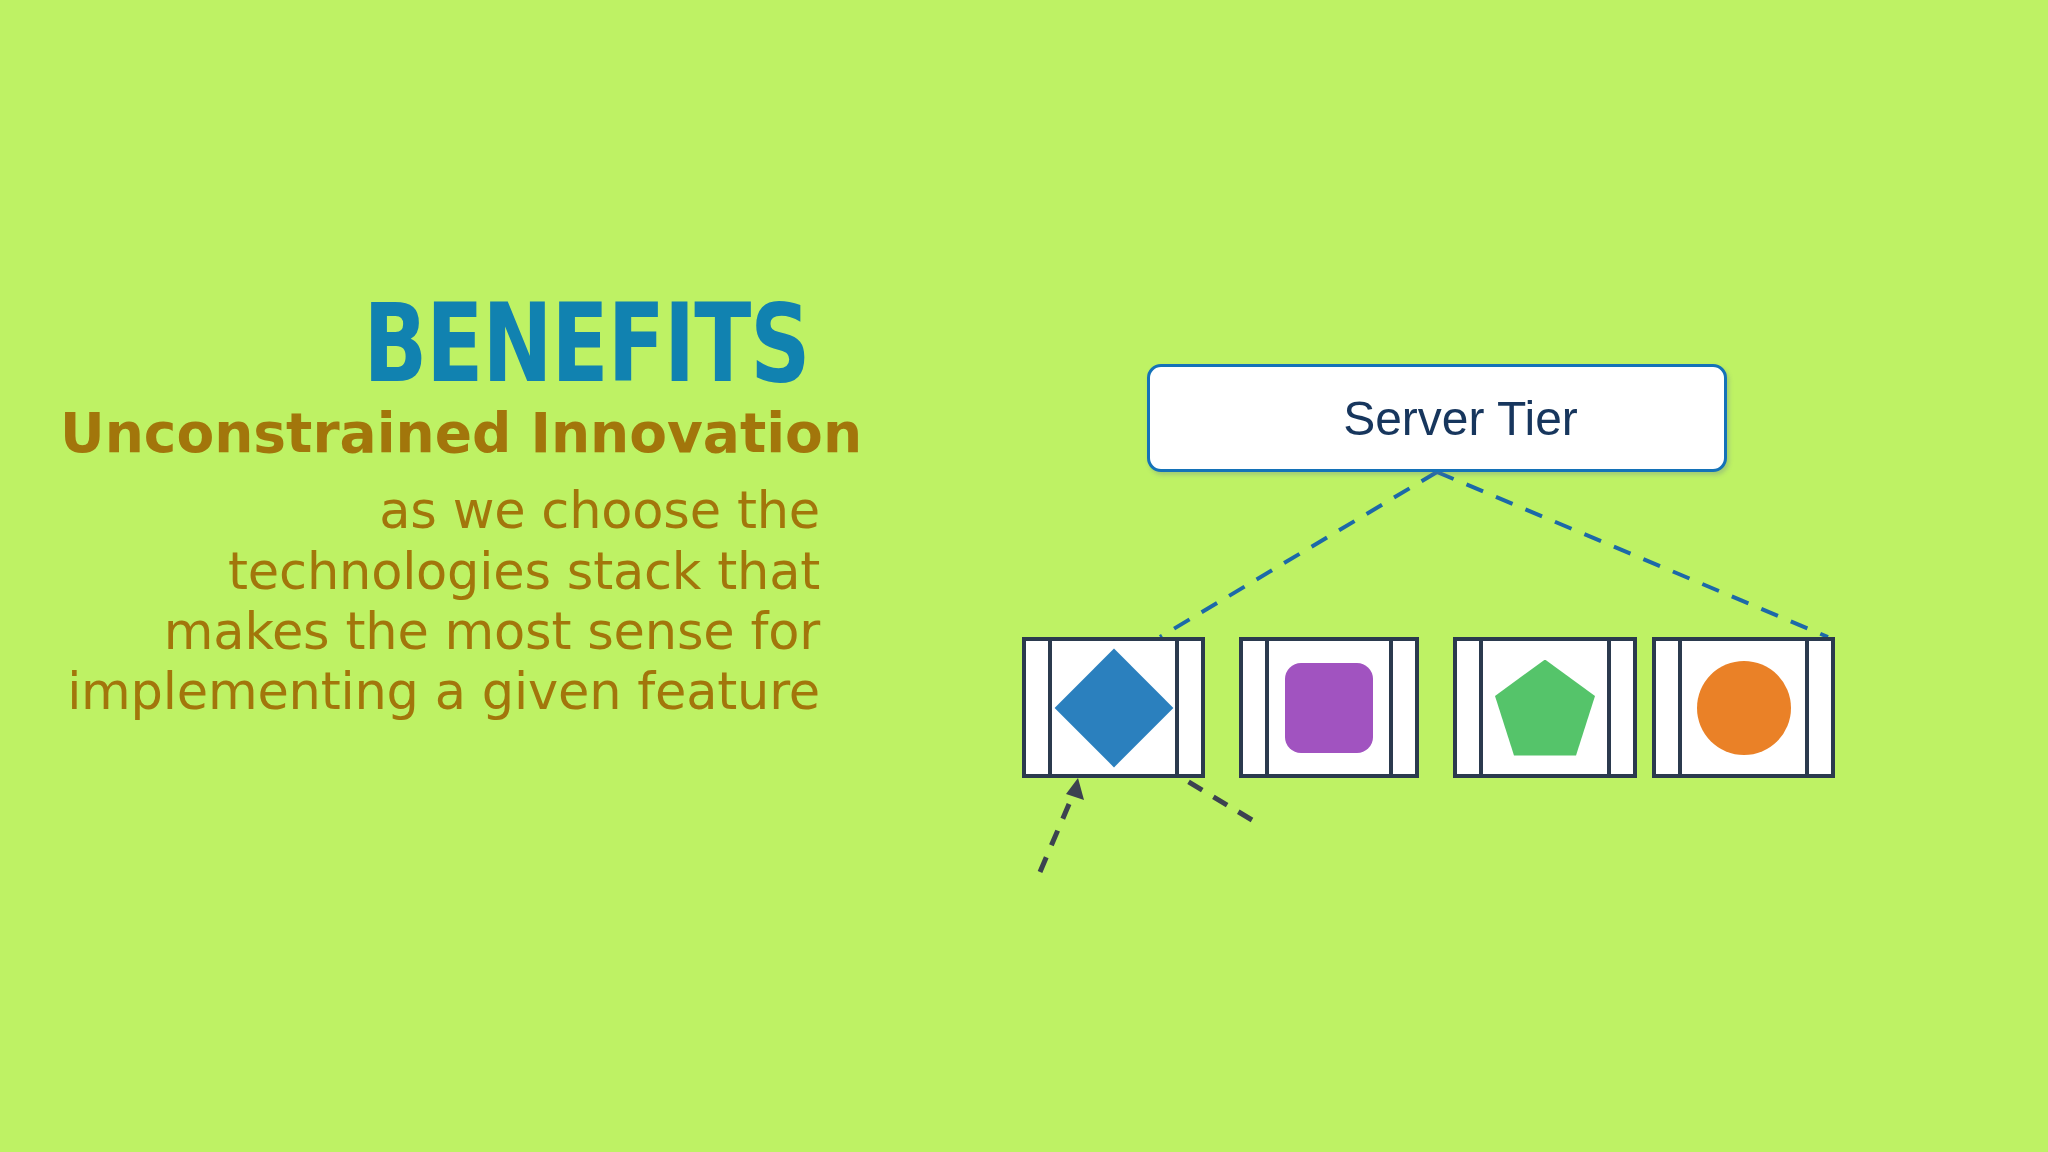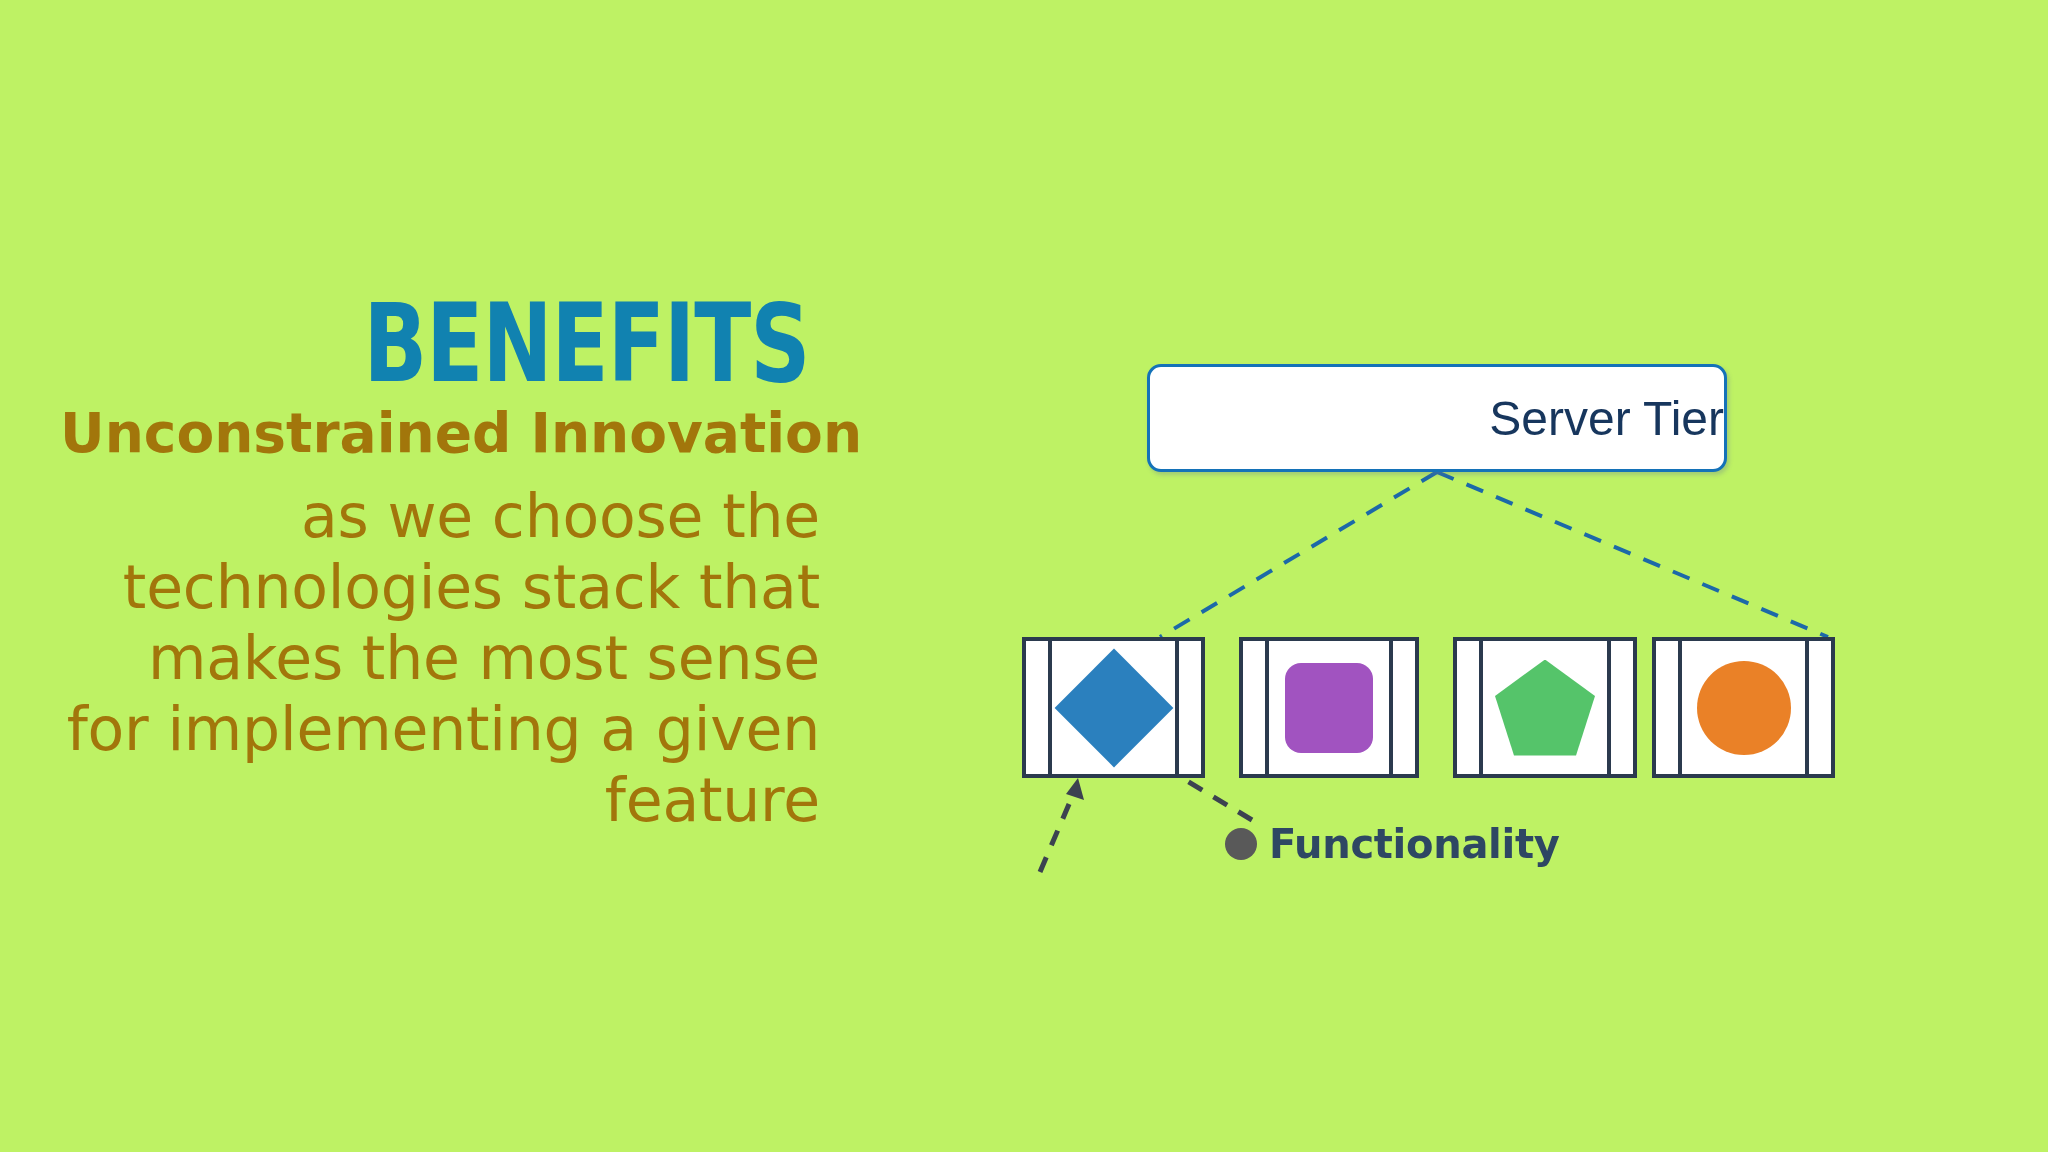--- a/index.html
+++ b/index.html
@@ -44,21 +44,21 @@
     font-weight: bold;
     font-size: 55px;
     line-height: 1.08;
     color: #a2760b;
     margin: 0 0 18px 0;
     white-space: nowrap;
   }
   .body-text {
     font-family: "DejaVu Sans", sans-serif;
     font-weight: normal;
-    font-size: 60px;
+    font-size: 51px;
     line-height: 1.18;
     color: #a2760b;
     margin: 0;
     letter-spacing: -0.2px;
   }
 
   
   .diagram {
     position: absolute;
     left: 0;
@@ -79,21 +79,21 @@
     left: 1147px;
     top: 364px;
     width: 580px;
     height: 108px;
     border: 3px solid #1472b8;
     border-radius: 14px;
     background: #ffffff;
     box-shadow: 2px 3px 4px rgba(100,120,150,0.32);
     display: flex;
     align-items: center;
-    justify-content: flex-end;
+    justify-content: center;
     box-sizing: border-box;
     padding-left: 47px;
   }
   .tier-label {
     font-family: "Liberation Sans", sans-serif;
     font-size: 48px;
     font-weight: normal;
     color: #17365d;
     letter-spacing: 0px;
   }
@@ -217,19 +217,15 @@
 
     <div class="comp-box" style="left:1453px; width:184px;">
       <div class="comp-shape shape-pentagon"></div>
     </div>
 
     <div class="comp-box" style="left:1652px; width:183px;">
       <div class="comp-shape shape-circle"></div>
     </div>
 
 
-    <div class="callout callout-functionality">
-      <span class="callout-dot"></span>
-      <span class="callout-label">Functionality</span>
-    </div>
 
   </div>
 </div>
 
 </body></html>

